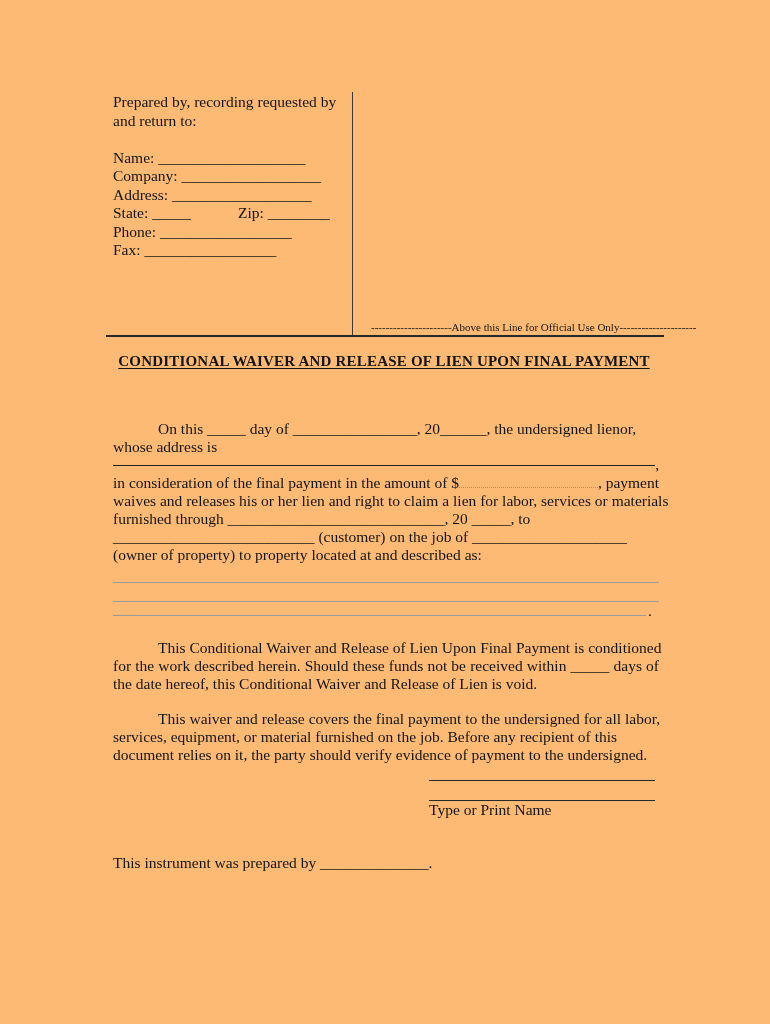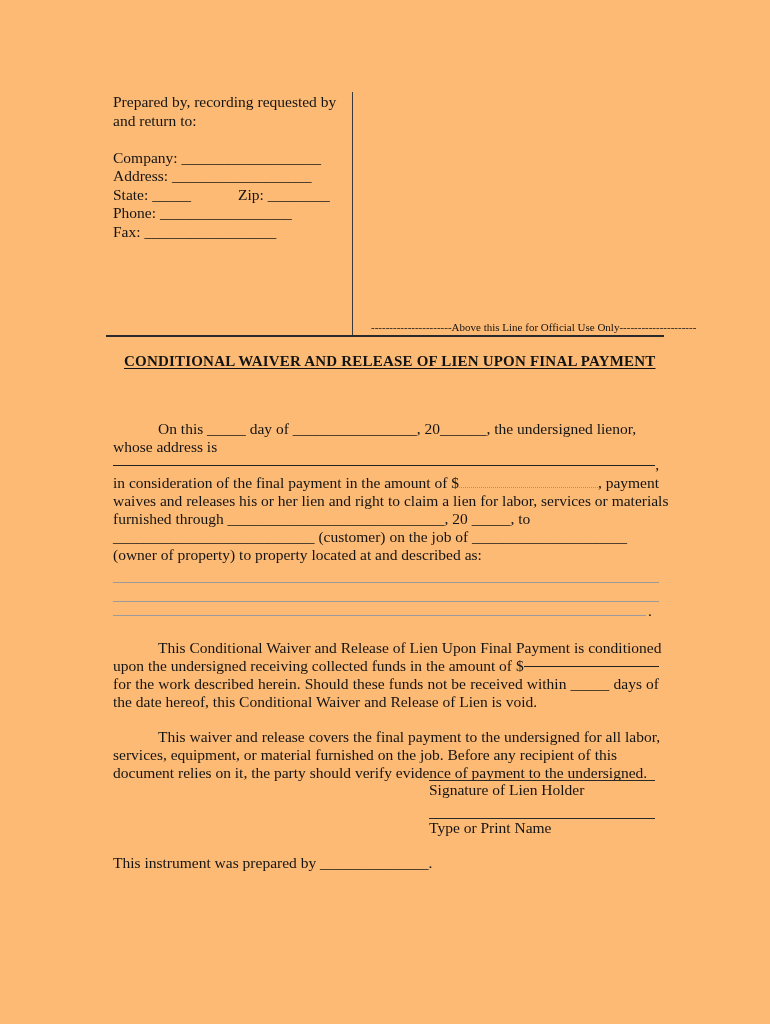--- a/index.html
+++ b/index.html
@@ -19,22 +19,22 @@
   .zipspan{margin-left:47px;}
   
   .vline{position:absolute;left:352px;top:92px;width:1.3px;height:245px;background:#3a3a3a;}
   .hrule{position:absolute;left:106px;top:335px;width:558px;height:1.6px;background:#2a2a2a;}
   .official{
     position:absolute;left:371px;top:321px;width:302px;
     font-size:11px;line-height:13px;text-align:right;white-space:nowrap;
   }
   
   .title{
-    position:absolute;left:124px;top:353px;width:546px;margin:0;
-    font-size:15px;font-weight:bold;
+    position:absolute;left:111px;top:353px;width:546px;margin:0;
+    font-size:15px;font-weight:bold;text-align:center;
     text-decoration:underline;text-underline-offset:2px;letter-spacing:0.2px;
     white-space:nowrap;
   }
   
   .docbody{position:absolute;left:113px;top:391px;width:546px;margin-top:29px;}
   .ln{line-height:18px;white-space:nowrap;}
   .ind{text-indent:45px;}
   .just{text-align:justify;text-align-last:justify;}
   .flexln{display:flex;align-items:baseline;}
   .fillblack{flex:1;position:relative;}
@@ -54,20 +54,21 @@
 </style>
 </head>
 <body>
 
 <div class="page">
 
   <section class="return-block">
     <div class="rline">Prepared by, recording requested by</div>
     <div class="rline">and return to:</div>
     <div class="rspacer"></div>
+    <div class="rline">Name:  ___________________</div>
     <div class="rline">Company: __________________</div>
     <div class="rline">Address: __________________</div>
     <div class="rline">
       <span>State: _____</span><span class="zipspan">Zip: ________</span>
     </div>
     <div class="rline">Phone: _________________</div>
     <div class="rline">Fax:  _________________</div>
   </section>
 
   <div class="vline"></div>
@@ -97,36 +98,31 @@
     <div class="grule"></div>
     <div class="grule"></div>
     <div class="grule3row">
       <span class="gfill"></span>
         <span>.</span>
     </div>
 
     <div class="sp19"></div>
 
     <div class="ln ind just">This Conditional Waiver and Release of Lien Upon Final Payment is conditioned</div>
-    <div class="ln flexln">
-      <span>upon the undersigned receiving collected funds in the amount of $</span>
-        <span class="fillblack"></span>
-    </div>
     <div class="ln just">for the work described herein. Should these funds not be received within _____ days of</div>
     <div class="ln">the date hereof, this Conditional Waiver and Release of Lien is void.</div>
 
     <div class="sp17"></div>
 
     <div class="ln ind">This waiver and release covers the final payment to the undersigned for all labor,</div>
     <div class="ln">services, equipment, or material furnished on the job. Before any recipient of this</div>
     <div class="ln">document relies on it, the party should verify evidence of payment to the undersigned.</div>
   </section>
 
   <section class="sig">
     <div class="sigrule"></div>
-    <div class="ln">Signature of Lien Holder</div>
     <div class="sigrule r2"></div>
     <div class="ln">Type or Print Name</div>
   </section>
 
   <div class="footer ln">This instrument was prepared by ______________.</div>
 
 </div>
 
 </body></html>

